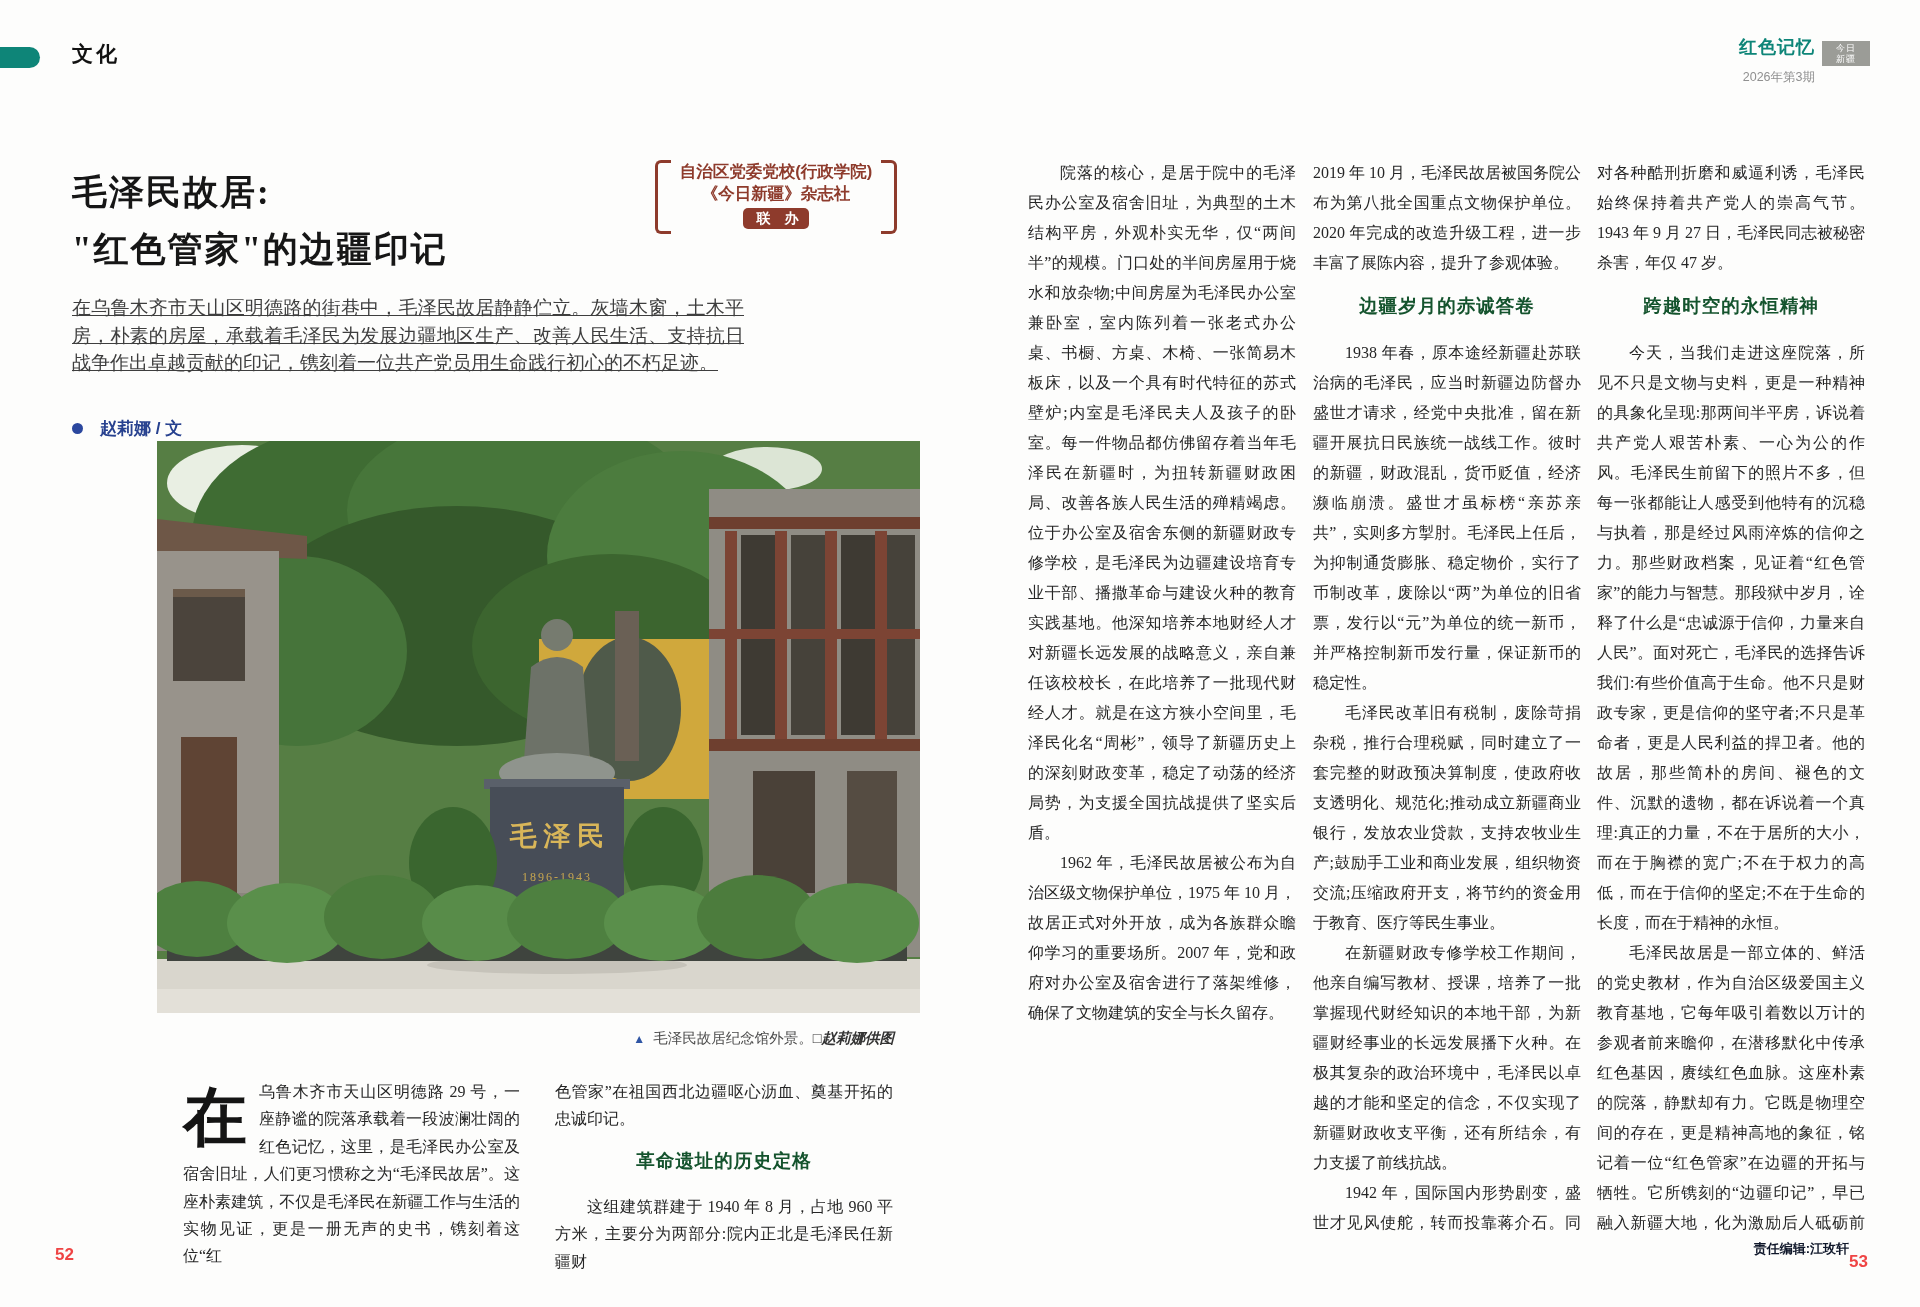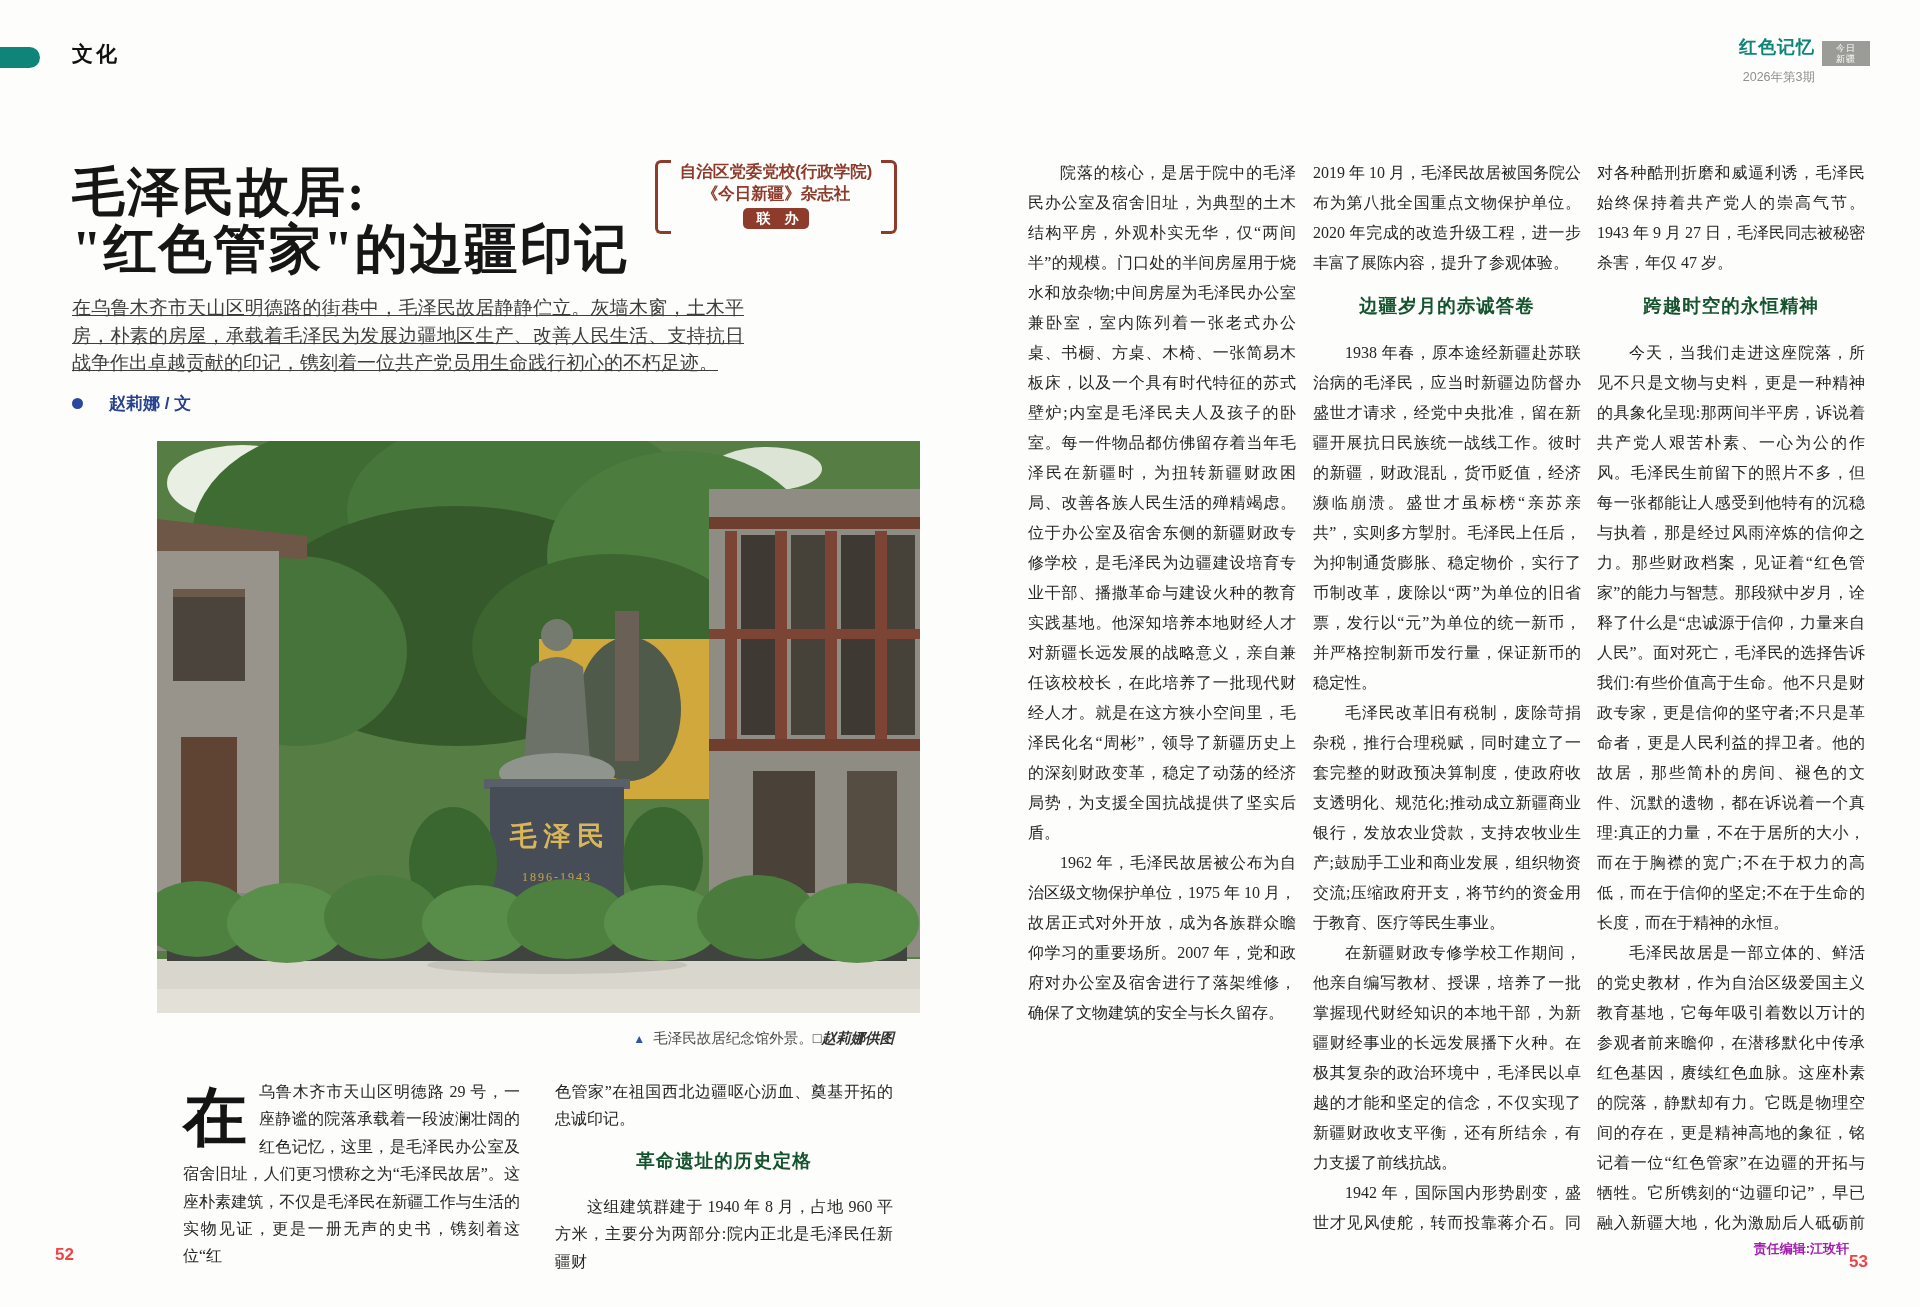--- a/index.html
+++ b/index.html
@@ -12,33 +12,33 @@
                  font-family:"Liberation Sans","DejaVu Sans",sans-serif;}
   .hdr-right{position:absolute;right:50px;top:38px;display:flex;align-items:flex-start;gap:7px;
              font-family:"Liberation Sans","DejaVu Sans",sans-serif;}
   .hdr-right .txt{text-align:right;}
   .hdr-title{font-size:18px;font-weight:700;color:#0e8578;letter-spacing:1px;line-height:18px;}
   .hdr-issue{font-size:12.5px;color:#909090;margin-top:13px;}
   .hdr-logo{width:48px;height:25px;background:#9b9c97;color:#fff;font-size:9px;line-height:11px;
             text-align:center;padding-top:2px;box-sizing:border-box;letter-spacing:1px;margin-top:3px;}
 
   
-  .title{position:absolute;left:72px;top:164px;font-size:53px;line-height:57px;font-weight:700;color:#161616;letter-spacing:2px;}
+  .title{position:absolute;left:72px;top:164px;font-size:35px;line-height:57px;font-weight:700;color:#161616;letter-spacing:2px;}
   .badge{position:absolute;left:655px;top:160px;width:242px;height:74px;text-align:center;
          font-family:"Liberation Sans","DejaVu Sans",sans-serif;color:#8e3b2c;}
   .badge .bl,.badge .br{position:absolute;top:0;bottom:0;width:13px;}
   .badge .bl{left:0;border:3px solid #8e3b2c;border-right:none;border-radius:6px 0 0 6px;}
   .badge .br{right:0;border:3px solid #8e3b2c;border-left:none;border-radius:0 6px 6px 0;}
   .badge-line{font-size:16.5px;font-weight:700;line-height:22px;}
   .badge-tag{display:inline-block;margin-top:4px;background:#8e3b2c;color:#fff;font-size:14px;font-weight:700;
              letter-spacing:5px;padding:2px 6px 2px 14px;border-radius:5px;line-height:17px;}
   .intro{position:absolute;left:72px;top:294px;width:672px;font-size:19px;line-height:27.6px;color:#3e3e3e;
          font-family:"Liberation Sans","DejaVu Sans",sans-serif;text-align:justify;text-decoration:underline;}
-  .byline{position:absolute;left:72px;top:392px;font-size:17px;color:#27418f;font-weight:600;
-          font-family:"Liberation Sans","DejaVu Sans",sans-serif;display:flex;align-items:center;gap:26px;}
+  .byline{position:absolute;left:72px;top:417px;font-size:17px;color:#27418f;font-weight:600;
+          font-family:"Liberation Sans","DejaVu Sans",sans-serif;display:flex;align-items:center;gap:17px;}
   .byline .dot{width:11px;height:11px;border-radius:50%;background:#2b479e;display:inline-block;}
 
   
   .photo{position:absolute;left:157px;top:441px;width:763px;height:572px;overflow:hidden;background:#c4b5fd;}
   .caption{position:absolute;left:157px;top:1029px;width:737px;text-align:right;font-size:14.5px;color:#4a4a4a;
            font-family:"Liberation Sans","DejaVu Sans",sans-serif;}
   .caption .tri{color:#2f55a4;font-size:12px;margin-right:8px;}
   .caption .credit{font-weight:700;font-style:italic;color:#333;}
 
   
@@ -52,21 +52,21 @@
   .pn-right{right:52px;top:1252px;}
 
   
   .rcol{position:absolute;top:158px;width:268px;height:1086px;font-size:16px;line-height:30px;
         text-align:justify;color:#262626;overflow:hidden;}
   .rcol1{left:1028px;} .rcol2{left:1313px;} .rcol3{left:1597px;}
   .rcol p,.lcol2 p{margin:0;text-indent:2em;}
   .rcol p.cont,.lcol2 p.cont{text-indent:0;}
   .rcol h3,.lcol2 h3{font-family:Liberation Mono, monospace;font-size:18.5px;font-weight:700;
         color:#14532d;text-align:center;margin:14px 0;line-height:32px;letter-spacing:1px;text-indent:0;}
-  .editor{position:absolute;right:71px;top:1240px;font-size:13px;font-weight:700;color:#a21caf;
+  .editor{position:absolute;right:71px;top:1240px;font-size:13px;font-weight:700;color:#0f172a;
           font-family:"Liberation Sans","DejaVu Sans",sans-serif;}
 </style>
 </head>
 <body>
 
 <div class="stage">
 
   <div class="accent-pill"></div>
   <div class="section-label">文化</div>
   <div class="hdr-right">

